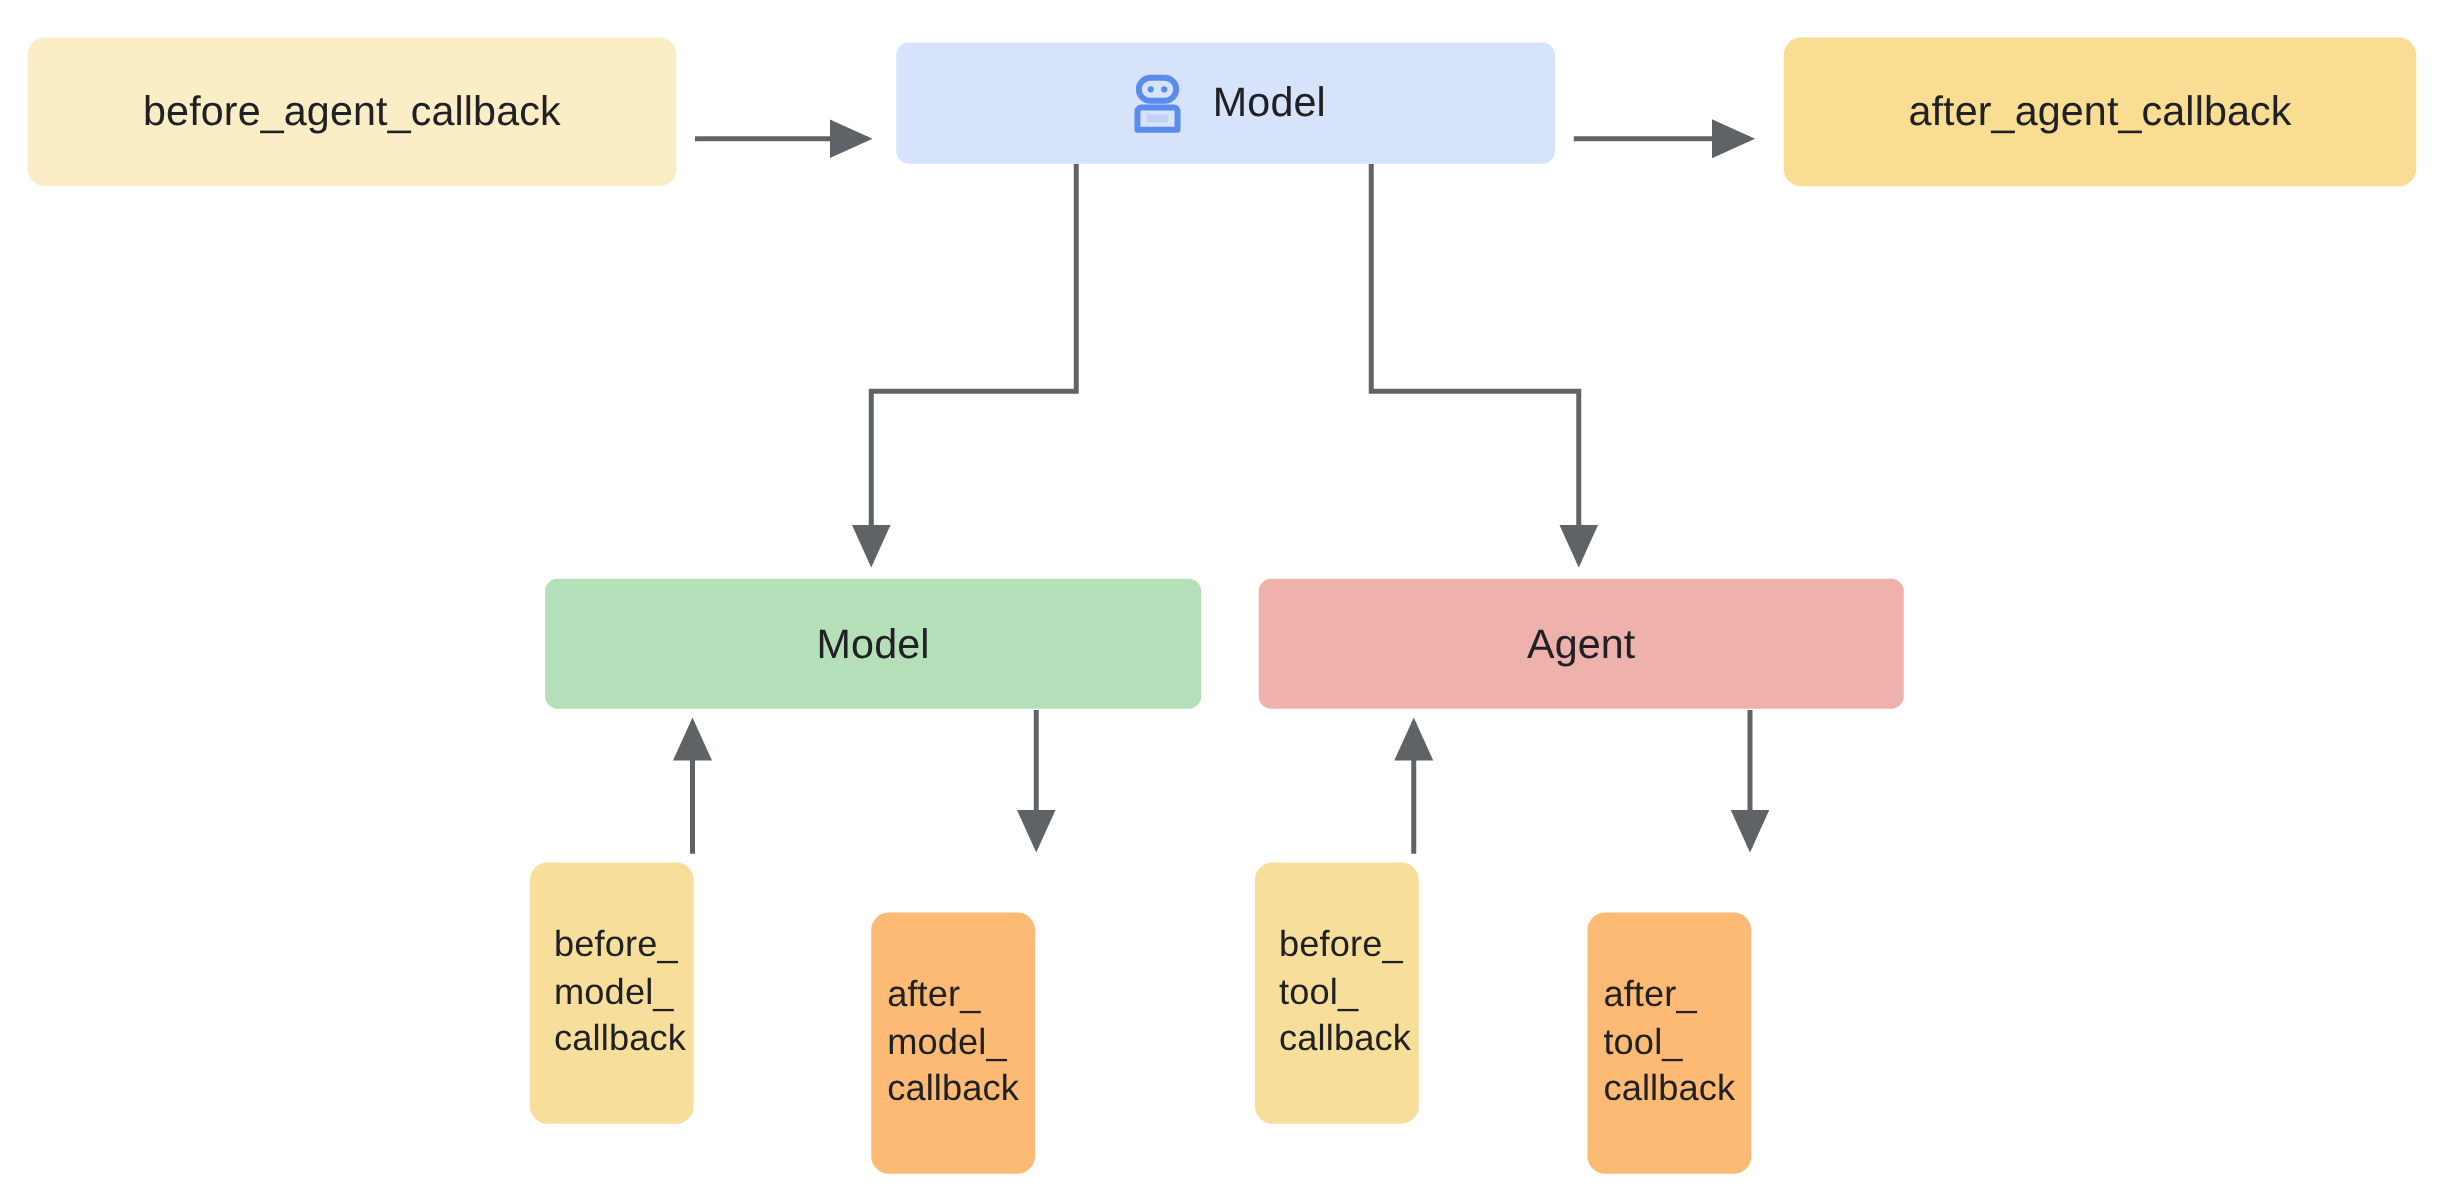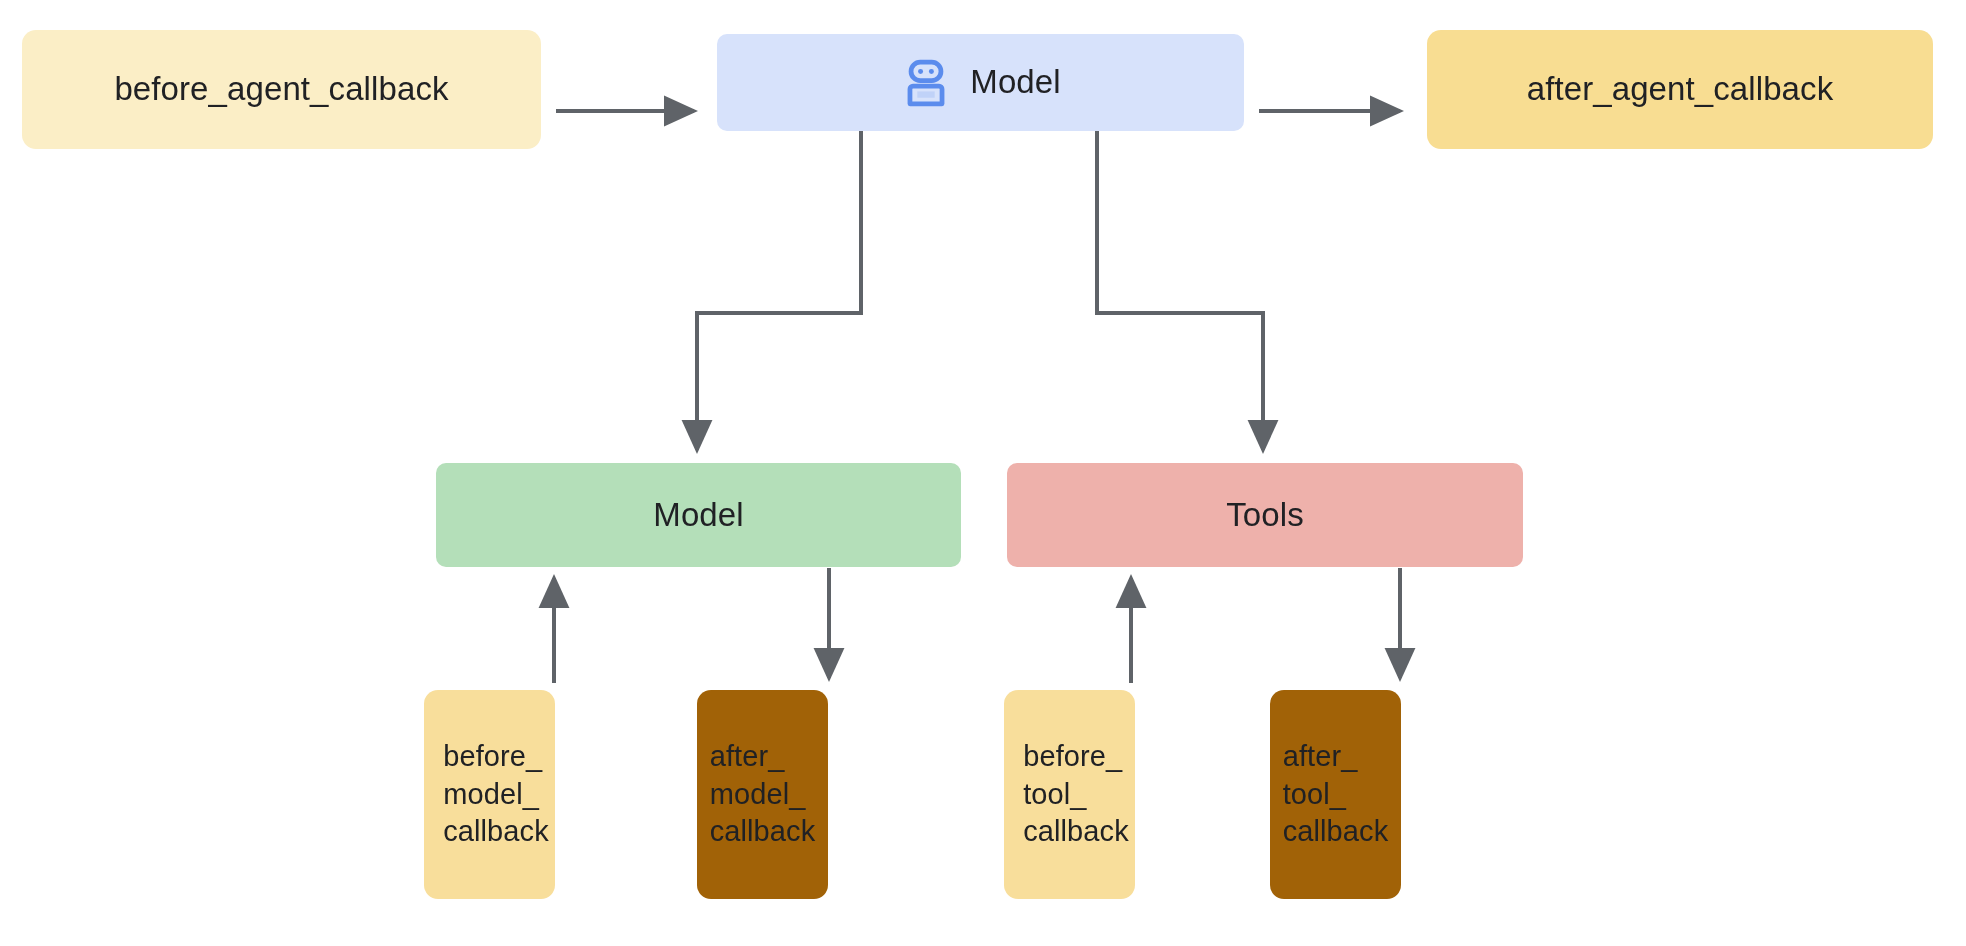--- a/index.html
+++ b/index.html
@@ -95,21 +95,21 @@
 
   
   .leaf {
     width: 131px;
     height: 209px;
     top: 690px;
     font-size: 29px;
     border-radius: 14px;
   }
   .leaf-dark  { background: #f8de9b; padding-left: 13px; }
-  .leaf-light { background: #a16207; }
+  .leaf-light { background: #fdba74; margin-top: 40px; }
 
   #node-before-model-callback { left: 424px;  }
   #node-after-model-callback  { left: 697px;  }
   #node-before-tool-callback  { left: 1004px; }
   #node-after-tool-callback   { left: 1270px; }
 </style>
 </head>
 <body>
 
 <div id="canvas">
@@ -175,21 +175,21 @@
 
   <div class="node" id="node-after-agent-callback">
     <span class="label">after_agent_callback</span>
   </div>
 
   <div class="node" id="node-model">
     <span class="label">Model</span>
   </div>
 
   <div class="node" id="node-tools">
-    <span class="label">Tools</span>
+    <span class="label">Agent</span>
   </div>
 
   <div class="node leaf leaf-dark" id="node-before-model-callback">
     <span class="label">before_
 model_
 callback</span>
   </div>
 
   <div class="node leaf leaf-light" id="node-after-model-callback">
     <span class="label">after_

